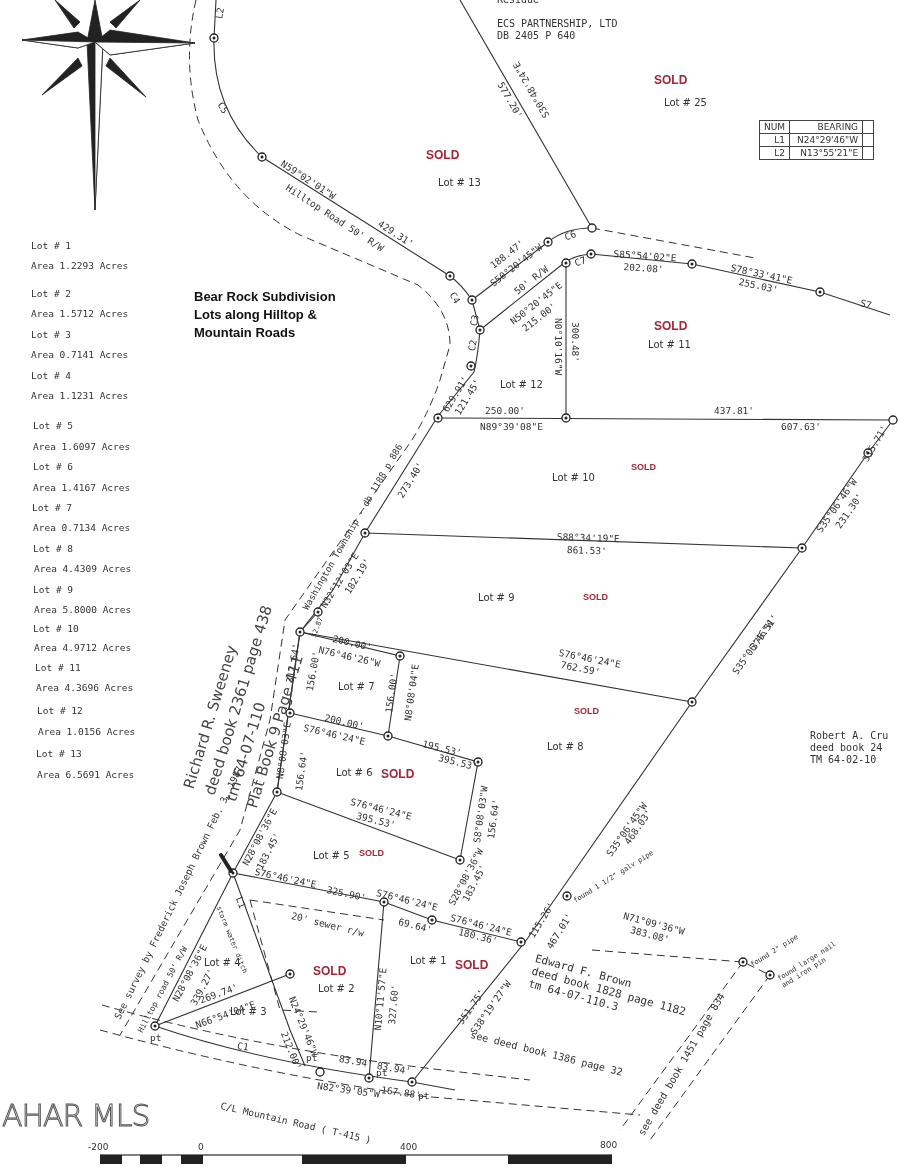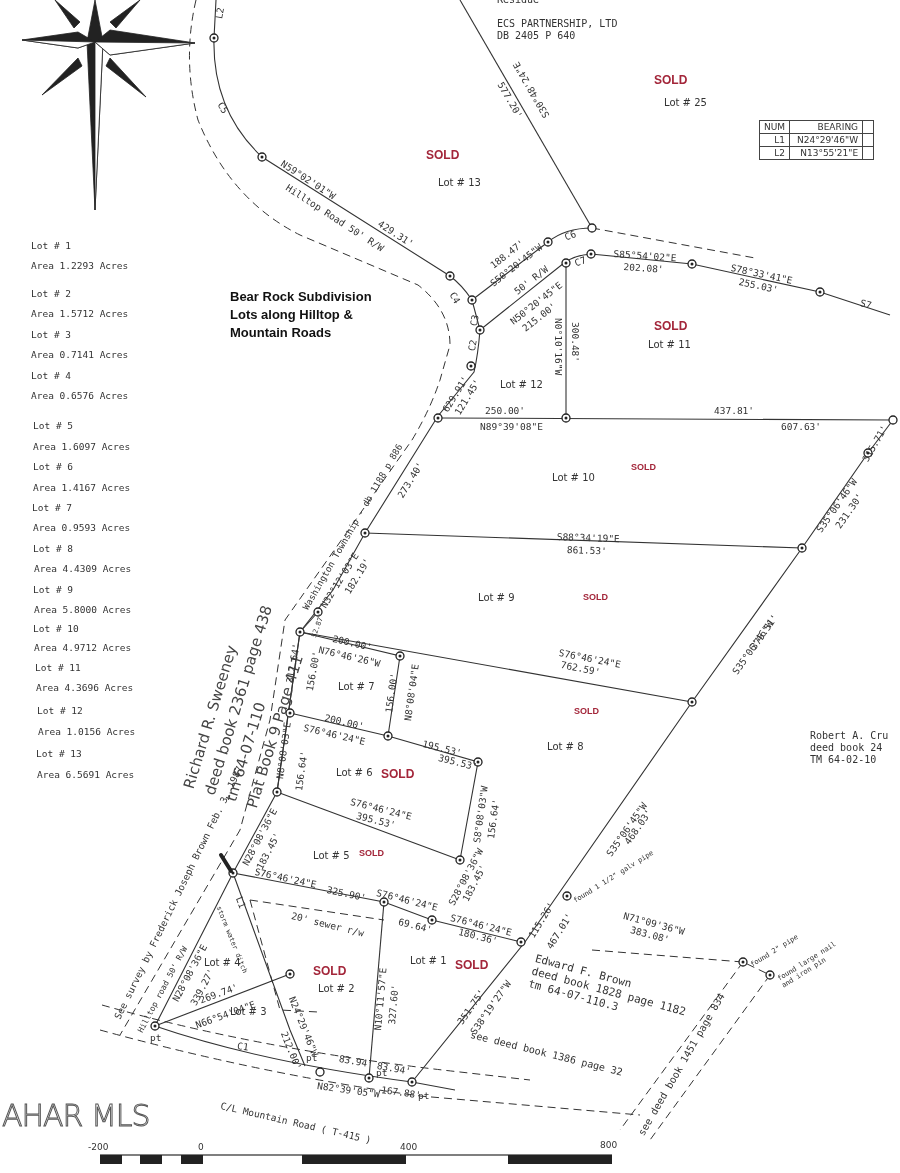--- a/index.html
+++ b/index.html
@@ -1,21 +1,21 @@
 <!DOCTYPE html>
 <html><head>
 <meta charset="utf-8">
 <style>
   html,body{margin:0;padding:0;background:#fff;}
   body{width:900px;height:1173px;position:relative;overflow:hidden;font-family:"DejaVu Sans",sans-serif;color:#222;}
   #plat{position:absolute;left:0;top:0;width:900px;height:1173px;}
   .legend{position:absolute;left:28px;top:236px;width:150px;font-family:"DejaVu Sans Mono",monospace;font-size:9.5px;color:#333;}
   .legend .row{position:absolute;white-space:nowrap;}
   .title{position:absolute;left:194px;top:288px;font-family:"Liberation Sans",sans-serif;font-weight:bold;font-size:13px;line-height:18px;color:#111;}
-  .title div{white-space:nowrap;margin-left:36px;}
+  .title div{white-space:nowrap;}
   .lbl{position:absolute;white-space:nowrap;font-family:"DejaVu Sans Mono",monospace;font-size:9.5px;color:#333;transform-origin:0 0;}
   .lot{position:absolute;white-space:nowrap;font-family:"DejaVu Sans",sans-serif;font-size:10px;color:#333;}
   .sold{position:absolute;white-space:nowrap;font-family:"Liberation Sans",sans-serif;font-weight:bold;color:#a3263a;}
   .sold.big{font-size:12px;}
   .sold.small{font-size:9px;}
   .owner{position:absolute;white-space:pre;font-family:"DejaVu Sans Mono",monospace;font-size:10px;line-height:12px;color:#333;transform-origin:0 0;}
   .sweeney{position:absolute;white-space:pre;font-family:"DejaVu Sans",sans-serif;font-size:15px;line-height:22px;color:#444;transform-origin:0 0;}
   .btable{position:absolute;left:759px;top:120px;border-collapse:collapse;font-family:"DejaVu Sans",sans-serif;font-size:9px;color:#333;}
   .btable td{border:1px solid #444;padding:0 4px;height:12px;text-align:right;}
   .watermark{position:absolute;left:2px;top:1098px;font-family:"DejaVu Sans",sans-serif;font-size:30px;letter-spacing:-1px;color:#fff;-webkit-text-stroke:1px #555;font-weight:200;}
@@ -187,27 +187,27 @@
 </div>
 
 <div class="legend">
   <div class="row" style="top:4px;left:3px">Lot # 1</div>
   <div class="row" style="top:24px;left:3px">Area 1.2293 Acres</div>
   <div class="row" style="top:52px;left:3px">Lot # 2</div>
   <div class="row" style="top:72px;left:3px">Area 1.5712 Acres</div>
   <div class="row" style="top:93px;left:3px">Lot # 3</div>
   <div class="row" style="top:113px;left:3px">Area 0.7141 Acres</div>
   <div class="row" style="top:134px;left:3px">Lot # 4</div>
-  <div class="row" style="top:154px;left:3px">Area 0.6576 Acres</div>
+  <div class="row" style="top:154px;left:3px">Area 1.1231 Acres</div>
   <div class="row" style="top:184px;left:5px">Lot # 5</div>
   <div class="row" style="top:205px;left:5px">Area 1.6097 Acres</div>
   <div class="row" style="top:225px;left:5px">Lot # 6</div>
   <div class="row" style="top:246px;left:5px">Area 1.4167 Acres</div>
   <div class="row" style="top:266px;left:4px">Lot # 7</div>
-  <div class="row" style="top:286px;left:5px">Area 0.9593 Acres</div>
+  <div class="row" style="top:286px;left:5px">Area 0.7134 Acres</div>
   <div class="row" style="top:307px;left:5px">Lot # 8</div>
   <div class="row" style="top:327px;left:6px">Area 4.4309 Acres</div>
   <div class="row" style="top:348px;left:5px">Lot # 9</div>
   <div class="row" style="top:368px;left:6px">Area 5.8000 Acres</div>
   <div class="row" style="top:387px;left:5px">Lot # 10</div>
   <div class="row" style="top:406px;left:6px">Area 4.9712 Acres</div>
   <div class="row" style="top:426px;left:7px">Lot # 11</div>
   <div class="row" style="top:446px;left:8px">Area 4.3696 Acres</div>
   <div class="row" style="top:469px;left:9px">Lot # 12</div>
   <div class="row" style="top:490px;left:10px">Area 1.0156 Acres</div>

